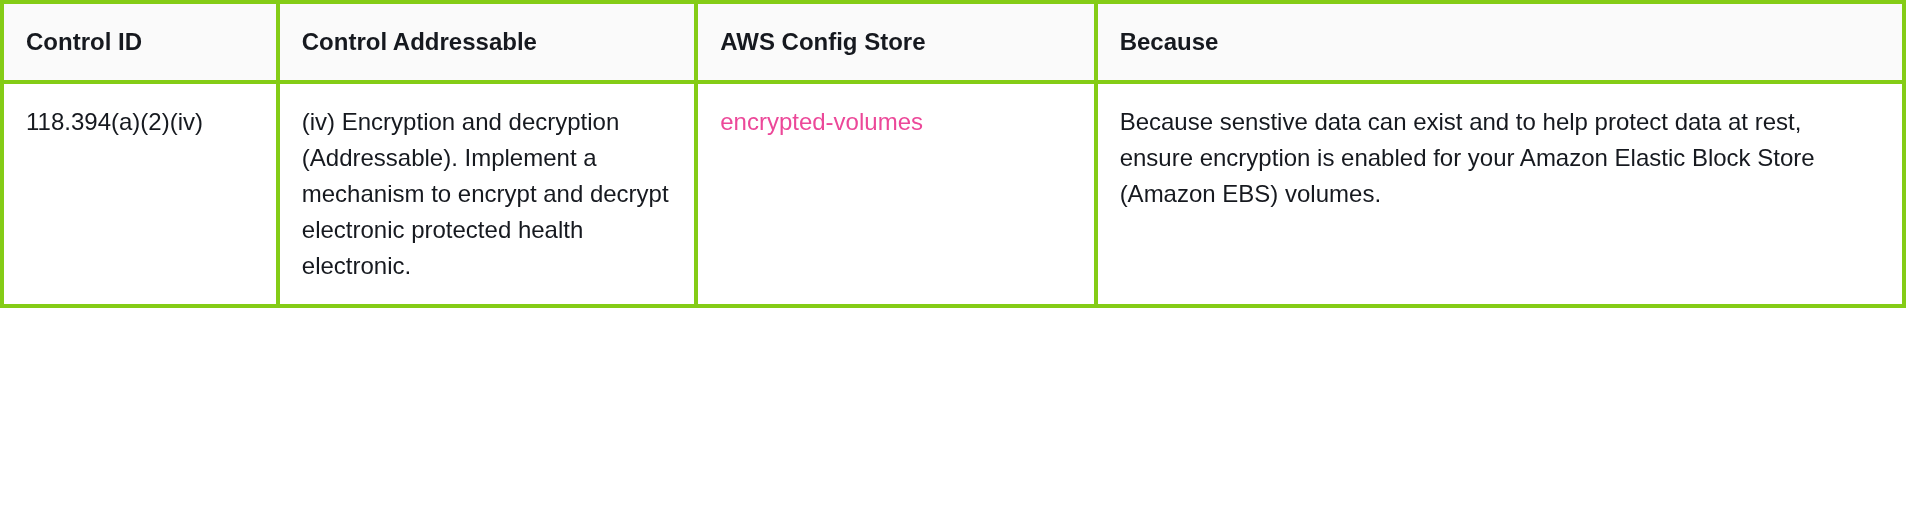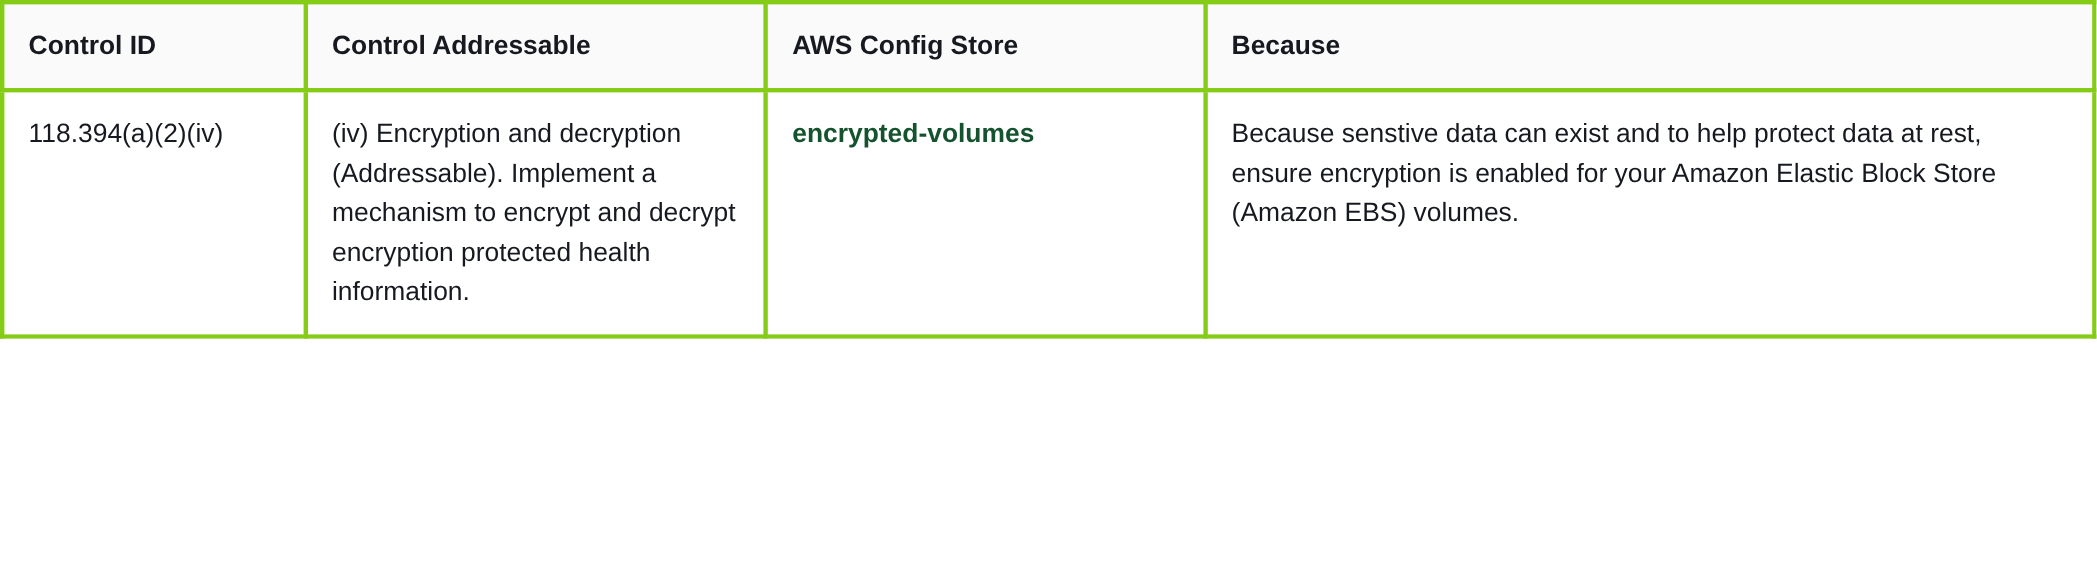--- a/index.html
+++ b/index.html
@@ -33,23 +33,22 @@
     }
     tbody td {
       background: #ffffff;
       font-weight: 400;
     }
     .col-id { width: 14.5%; }
     .col-desc { width: 22%; }
     .col-rule { width: 21%; }
     .col-guide { width: 42.5%; }
     a.rule-link {
-      color: #14532d;
+      color: #ec4899;
       text-decoration: none;
-      font-weight: bold;
     }
   </style>
 </head>
 <body>
 
 <table>
   <colgroup>
     <col class="col-id">
     <col class="col-desc">
     <col class="col-rule">
@@ -59,20 +58,20 @@
     <tr>
       <th>Control ID</th>
       <th>Control Addressable</th>
       <th>AWS Config Store</th>
       <th>Because</th>
     </tr>
   </thead>
   <tbody>
     <tr>
       <td>118.394(a)(2)(iv)</td>
-      <td>(iv) Encryption and decryption (Addressable). Implement a mechanism to encrypt and decrypt encryption protected health information.</td>
+      <td>(iv) Encryption and decryption (Addressable). Implement a mechanism to encrypt and decrypt electronic protected health electronic.</td>
       <td>
         <a href="#" class="rule-link">encrypted-volumes</a>
       </td>
       <td>Because senstive data can exist and to help protect data at rest, ensure encryption is enabled for your Amazon Elastic Block Store (Amazon EBS) volumes.</td>
     </tr>
   </tbody>
 </table>
 
 </body></html>

